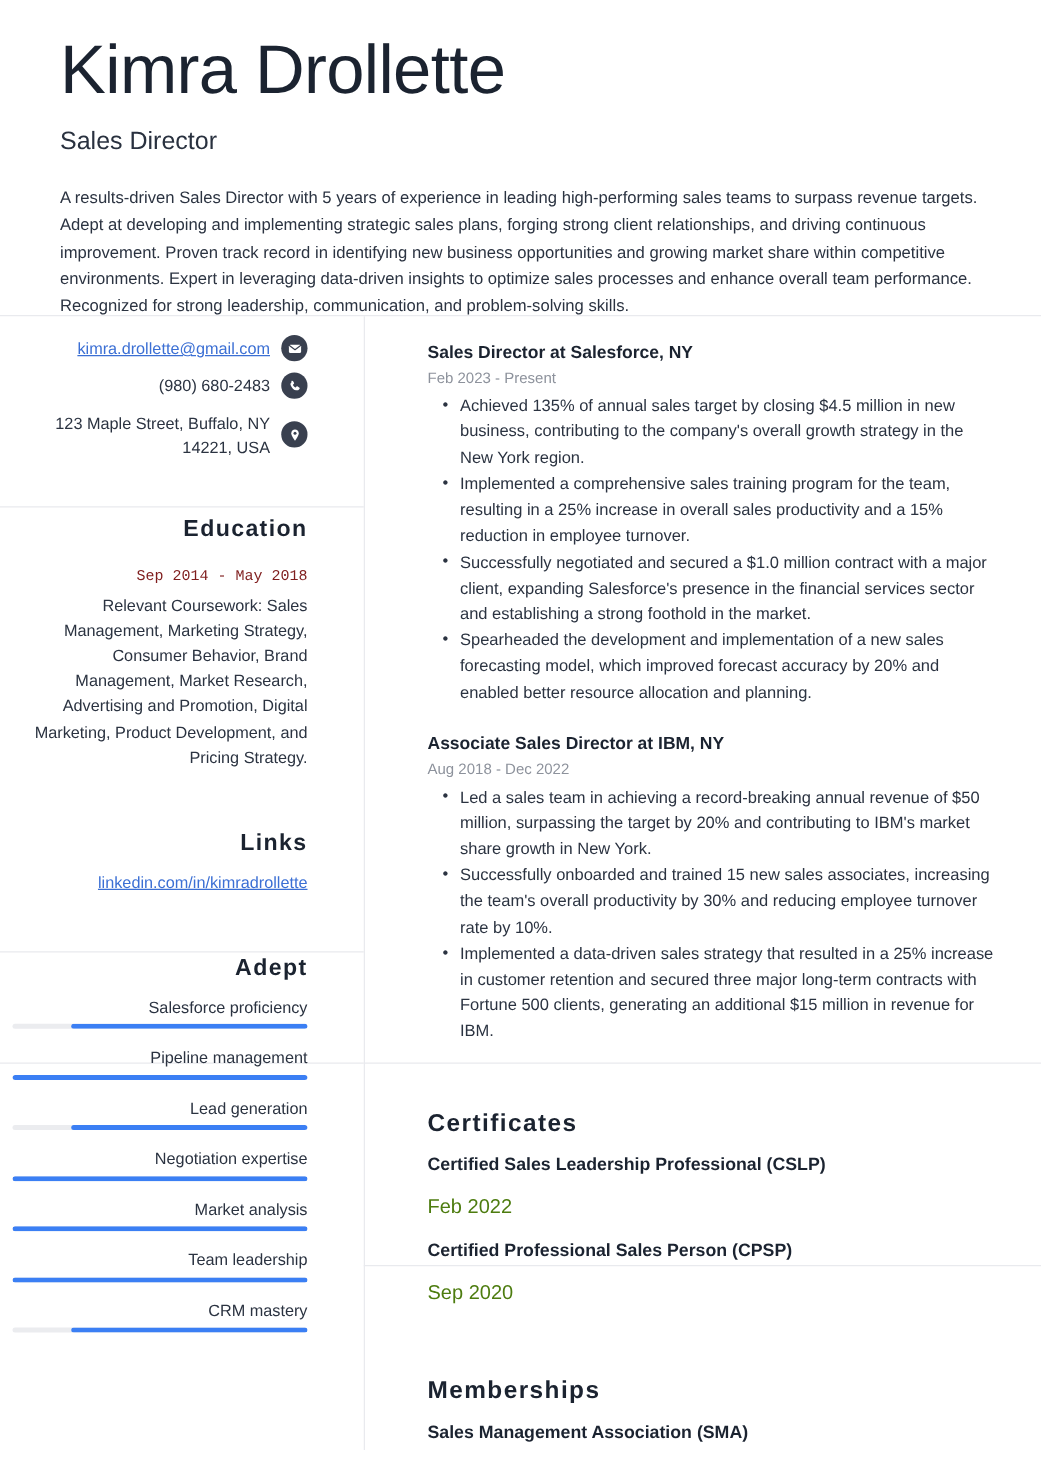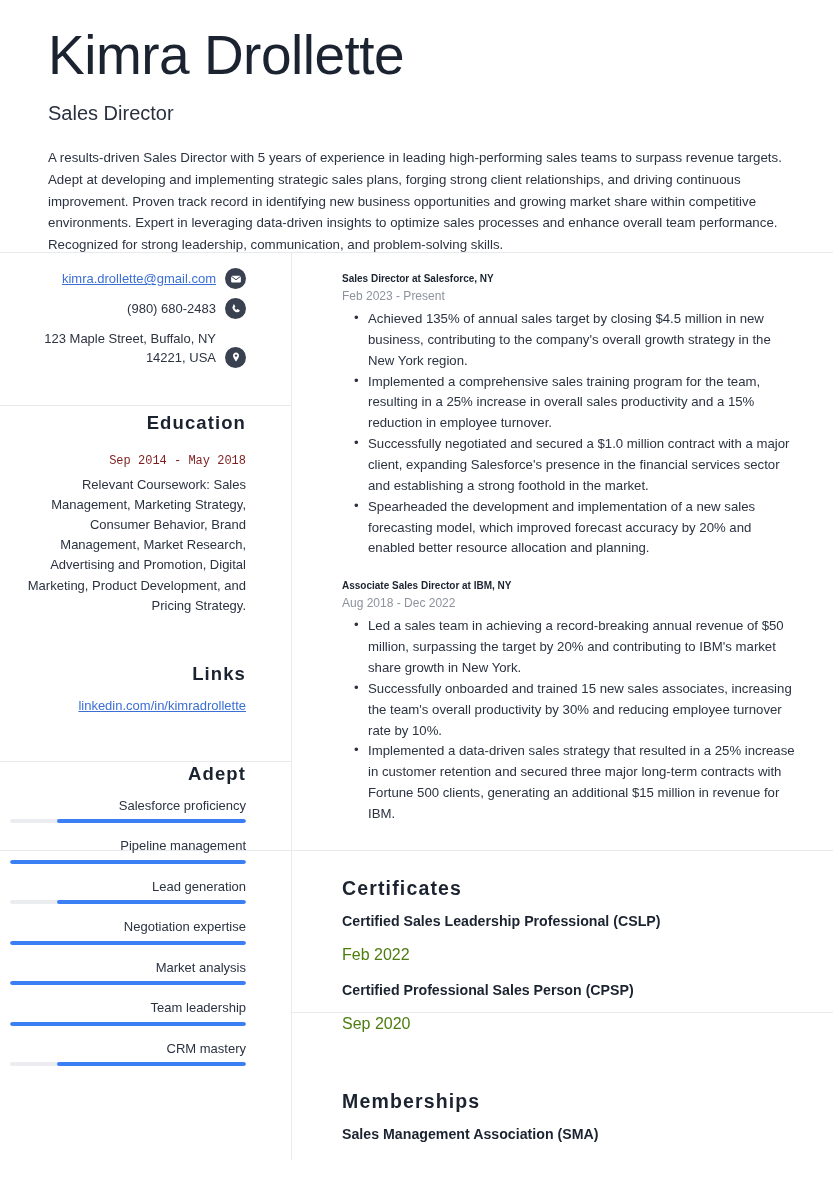--- a/index.html
+++ b/index.html
@@ -99,21 +99,21 @@
     text-align: left;
   }
 
   
   .contact-block {
     padding-top: 15px;
     padding-bottom: 22px;
   }
   .contact-row {
     display: flex;
-    align-items: flex-end;
+    align-items: center;
     justify-content: flex-end;
     gap: 9px;
     margin-bottom: 9px;
   }
   .contact-row:last-child { margin-bottom: 0; }
   .contact-text {
     font-size: 13px;
     line-height: 1.45;
     color: #2b3341;
     text-align: right;
@@ -212,21 +212,21 @@
     font-size: 19.5px;
     font-weight: 700;
     letter-spacing: 1.15px;
     color: #1b2330;
     line-height: 1.2;
     margin-bottom: 12px;
   }
   .entry { margin-bottom: 20px; }
   .entry:last-child { margin-bottom: 0; }
   .entry-title {
-    font-size: 10px;
+    font-size: 14px;
     font-weight: 700;
     color: #1b2330;
     line-height: 1.4;
   }
   .entry-date {
     font-size: 12px;
     color: #8d929c;
     line-height: 1.5;
     margin-top: 1px;
   }

